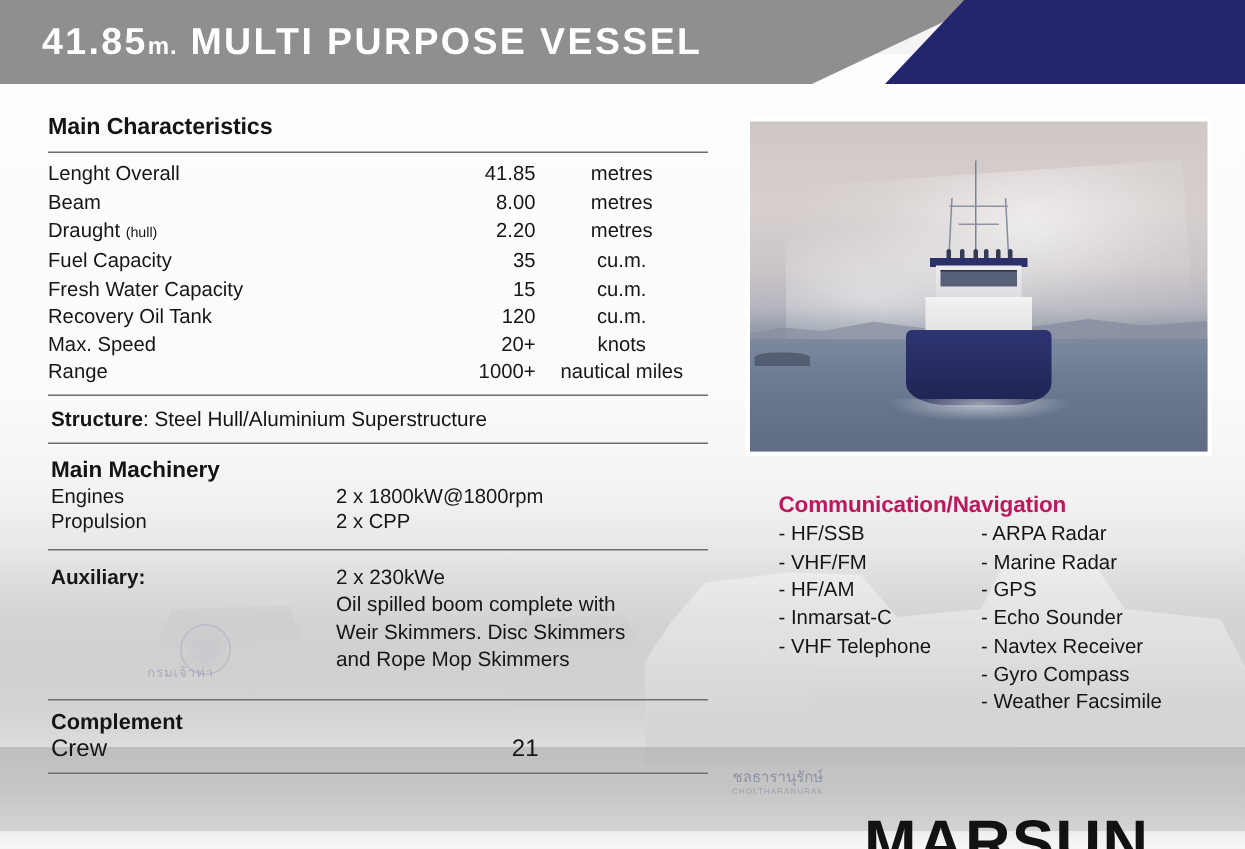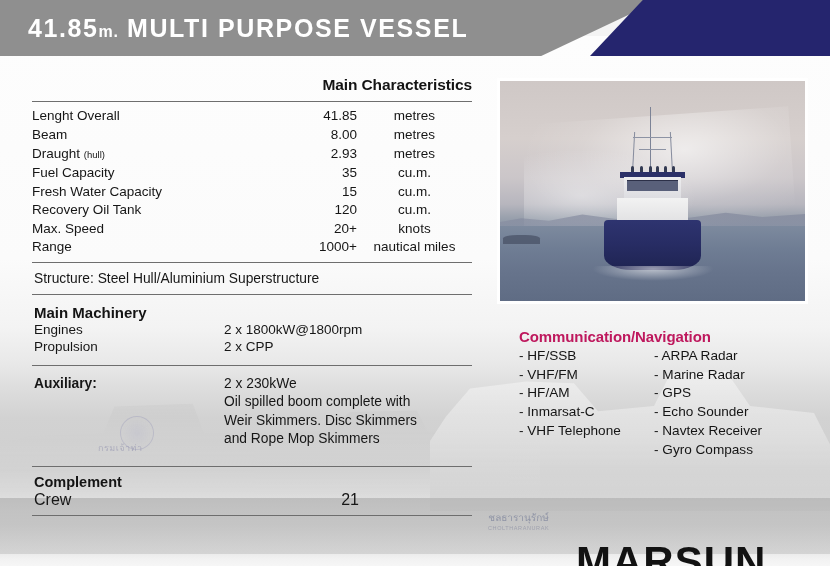--- a/index.html
+++ b/index.html
@@ -180,21 +180,20 @@
     left: 32px;
     top: 76px;
     width: 440px;
   }
 
   .sec-title {
     font-size: 15.5px;
     font-weight: bold;
     color: #141414;
     letter-spacing: -0.1px;
-    text-align: right;
   }
 
   .hr-main { margin-top: 7px; margin-bottom: 5px; }
 
   table.specs {
     width: 440px;
     border-collapse: collapse;
     font-size: 13.5px;
     color: #161616;
   }
@@ -210,21 +209,21 @@
   .sub-note { font-size: 9.5px; }
 
   .hr-after-specs { margin-top: 5px; }
 
   .structure-row {
     font-size: 13.8px;
     color: #161616;
     padding: 8px 0 8px 2px;
     white-space: nowrap;
   }
-  .structure-row b { font-weight: normal; }
+  .structure-row b { font-weight: bold; }
 
   .mach-block {
     padding-top: 9px;
     padding-bottom: 9px;
   }
   .mach-title {
     font-size: 15px;
     font-weight: bold;
     color: #141414;
     padding-left: 2px;
@@ -541,21 +540,21 @@
             <td class="c-value">41.85</td>
             <td class="c-unit">metres</td>
           </tr>
           <tr>
             <td class="c-label">Beam</td>
             <td class="c-value">8.00</td>
             <td class="c-unit">metres</td>
           </tr>
           <tr>
             <td class="c-label"><span>Draught</span> <span class="sub-note">(hull)</span></td>
-            <td class="c-value">2.93</td>
+            <td class="c-value">2.20</td>
             <td class="c-unit">metres</td>
           </tr>
           <tr>
             <td class="c-label">Fuel Capacity</td>
             <td class="c-value">35</td>
             <td class="c-unit">cu.m.</td>
           </tr>
           <tr>
             <td class="c-label">Fresh Water Capacity</td>
             <td class="c-value">15</td>
@@ -659,20 +658,21 @@
           <li>- Inmarsat-C</li>
           <li>- VHF Telephone</li>
         </ul>
         <ul>
           <li>- ARPA Radar</li>
           <li>- Marine Radar</li>
           <li>- GPS</li>
           <li>- Echo Sounder</li>
           <li>- Navtex Receiver</li>
           <li>- Gyro Compass</li>
+          <li>- Weather Facsimile</li>
         </ul>
       </div>
     </div>
 
     <div class="logo">MARSUN</div>
 
   </div>
 </div>
 
 </body></html>

